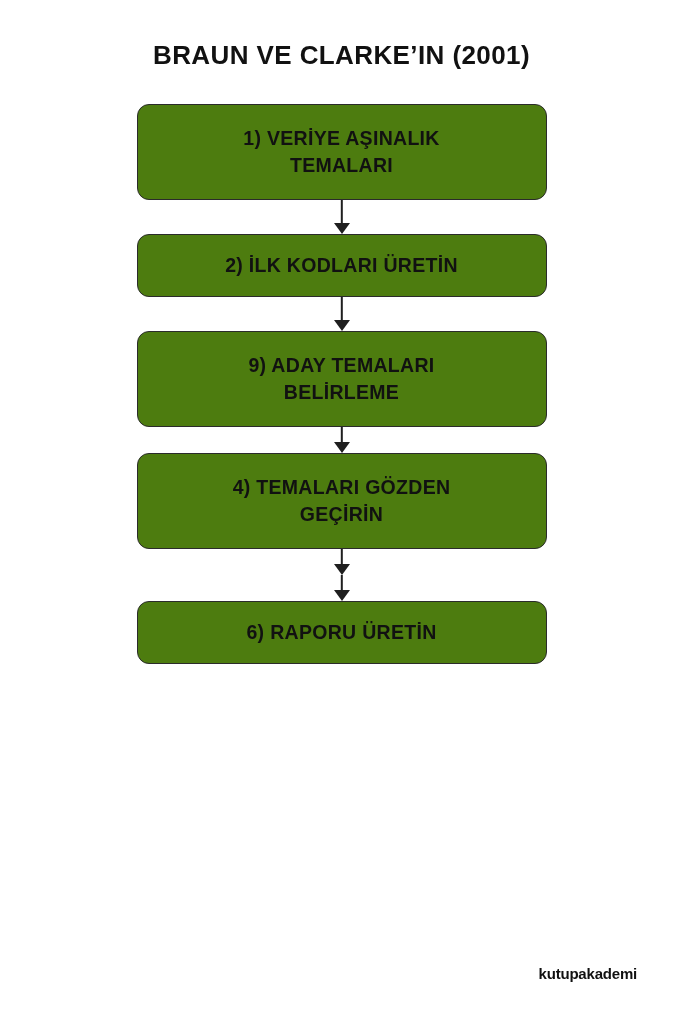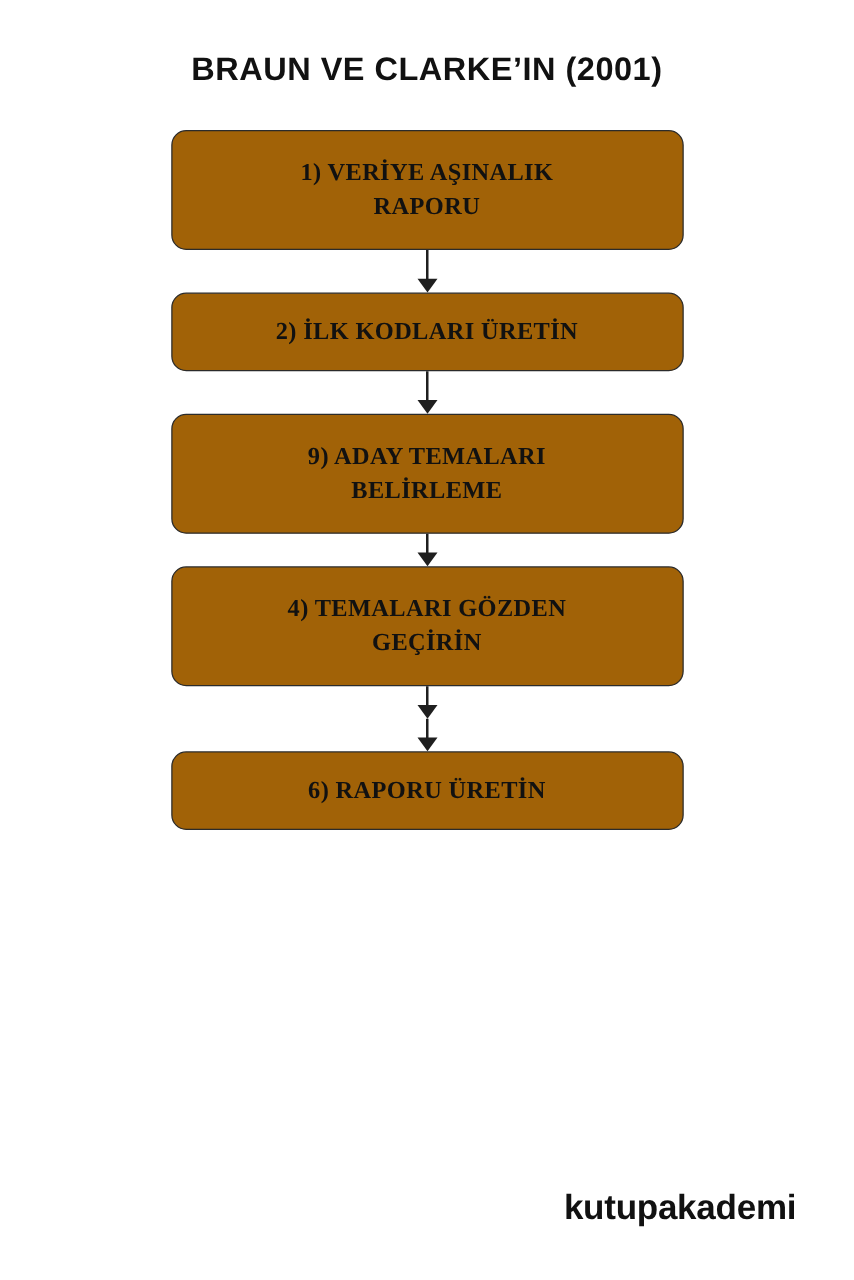--- a/index.html
+++ b/index.html
@@ -39,34 +39,33 @@
   .flow {
     margin-top: 32px;
     width: 410px;
     display: flex;
     flex-direction: column;
     align-items: center;
   }
   .node {
     width: 410px;
     box-sizing: border-box;
-    background: #a16207;
+    background: #4d7c0f;
     border: 1.6px solid #2b2b2b;
     border-radius: 12px;
     text-align: center;
     font-size: 19.5px;
     font-weight: bold;
     letter-spacing: 0.3px;
     line-height: 1.42;
     color: #111111;
     display: flex;
     align-items: center;
     justify-content: center;
     padding: 10px 14px;
-    font-family: Liberation Serif, serif;
   }
   .node.two-line { height: 96px; }
   .node.one-line { height: 63px; }
 
   .arrow {
     width: 22px;
     height: 34px;
     position: relative;
   }
   .arrow .shaft {
@@ -89,41 +88,41 @@
     border-right: 8px solid transparent;
     border-top: 11px solid #1f1f1f;
   }
   .arrow.short { height: 26px; }
   .arrow.short .shaft { height: 16px; }
 
   .brand {
     position: absolute;
     right: 46px;
     bottom: 42px;
-    font-size: 28px;
+    font-size: 15px;
     font-weight: bold;
     letter-spacing: -0.2px;
     color: #111111;
   }
 </style>
 </head>
 <body>
 
 <div class="page">
 
   <div class="title">
     <span class="line">BRAUN VE CLARKE’IN (2001)</span>
   </div>
 
   <div class="flow">
 
     <div class="node two-line">
       <div>
         <span>1) VERİYE AŞINALIK</span><br>
-        <span>RAPORU</span>
+        <span>TEMALARI</span>
       </div>
     </div>
 
     <div class="arrow">
       <div class="shaft"></div>
       <div class="head"></div>
     </div>
 
     <div class="node one-line">
       <div>

